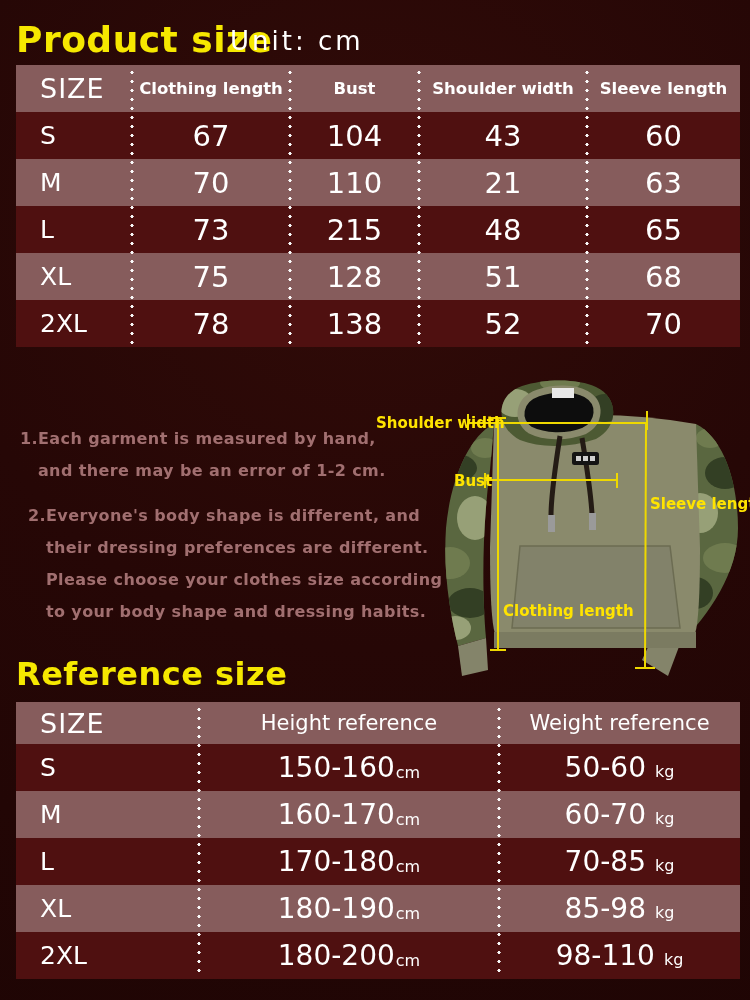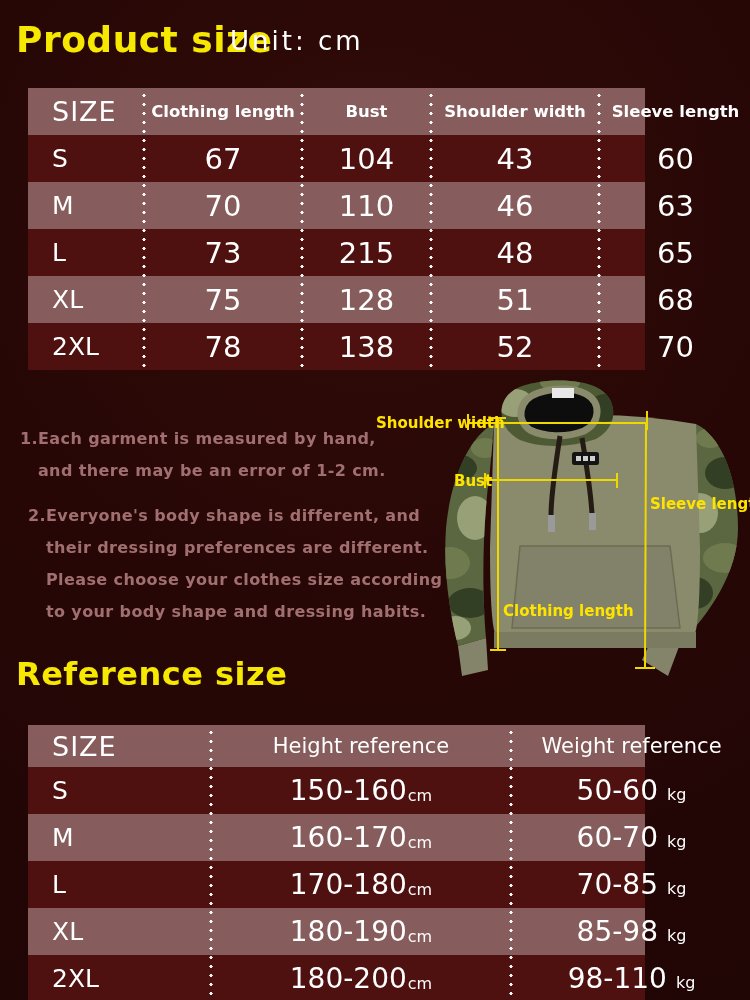--- a/index.html
+++ b/index.html
@@ -10,21 +10,21 @@
   }
   .abs{position:absolute;}
   
   .big-title{
     color:#f6e800;font-size:36px;font-weight:bold;letter-spacing:0.5px;line-height:1;
   }
   .unit-label{
     color:#ffffff;font-size:26px;font-weight:normal;letter-spacing:3px;line-height:1;
   }
   
-  .tbl{width:617px;position:absolute;left:28px;margin-top:23px;}
+  .tbl{width:724px;position:absolute;left:16px;}
   .t1row{display:grid;grid-template-columns:116px 158px 129px 168px 153px;height:47px;}
   .t2row{display:grid;grid-template-columns:183px 300px 241px;height:47px;}
   .t2row.hdr{height:42px;}
   .lt{background:#865c5c;}
   .dk{background:#4f1010;}
   .cell{display:flex;align-items:center;justify-content:center;color:#fff;}
   .size-col{justify-content:flex-start;padding-left:24px;font-size:25px;}
   .hdr-size{font-size:27px;letter-spacing:1px;}
   .hdr-small{font-size:16.5px;font-weight:bold;}
   .hdr-mid{font-size:21px;}
@@ -64,21 +64,21 @@
     <div class="cell size-col">S</div>
     <div class="cell num">67</div>
     <div class="cell num">104</div>
     <div class="cell num">43</div>
     <div class="cell num">60</div>
   </div>
   <div class="t1row lt">
     <div class="cell size-col">M</div>
     <div class="cell num">70</div>
     <div class="cell num">110</div>
-    <div class="cell num">46</div>
+    <div class="cell num">21</div>
     <div class="cell num">63</div>
   </div>
   <div class="t1row dk">
     <div class="cell size-col">L</div>
     <div class="cell num">73</div>
     <div class="cell num">215</div>
     <div class="cell num">48</div>
     <div class="cell num">65</div>
   </div>
   <div class="t1row lt">

